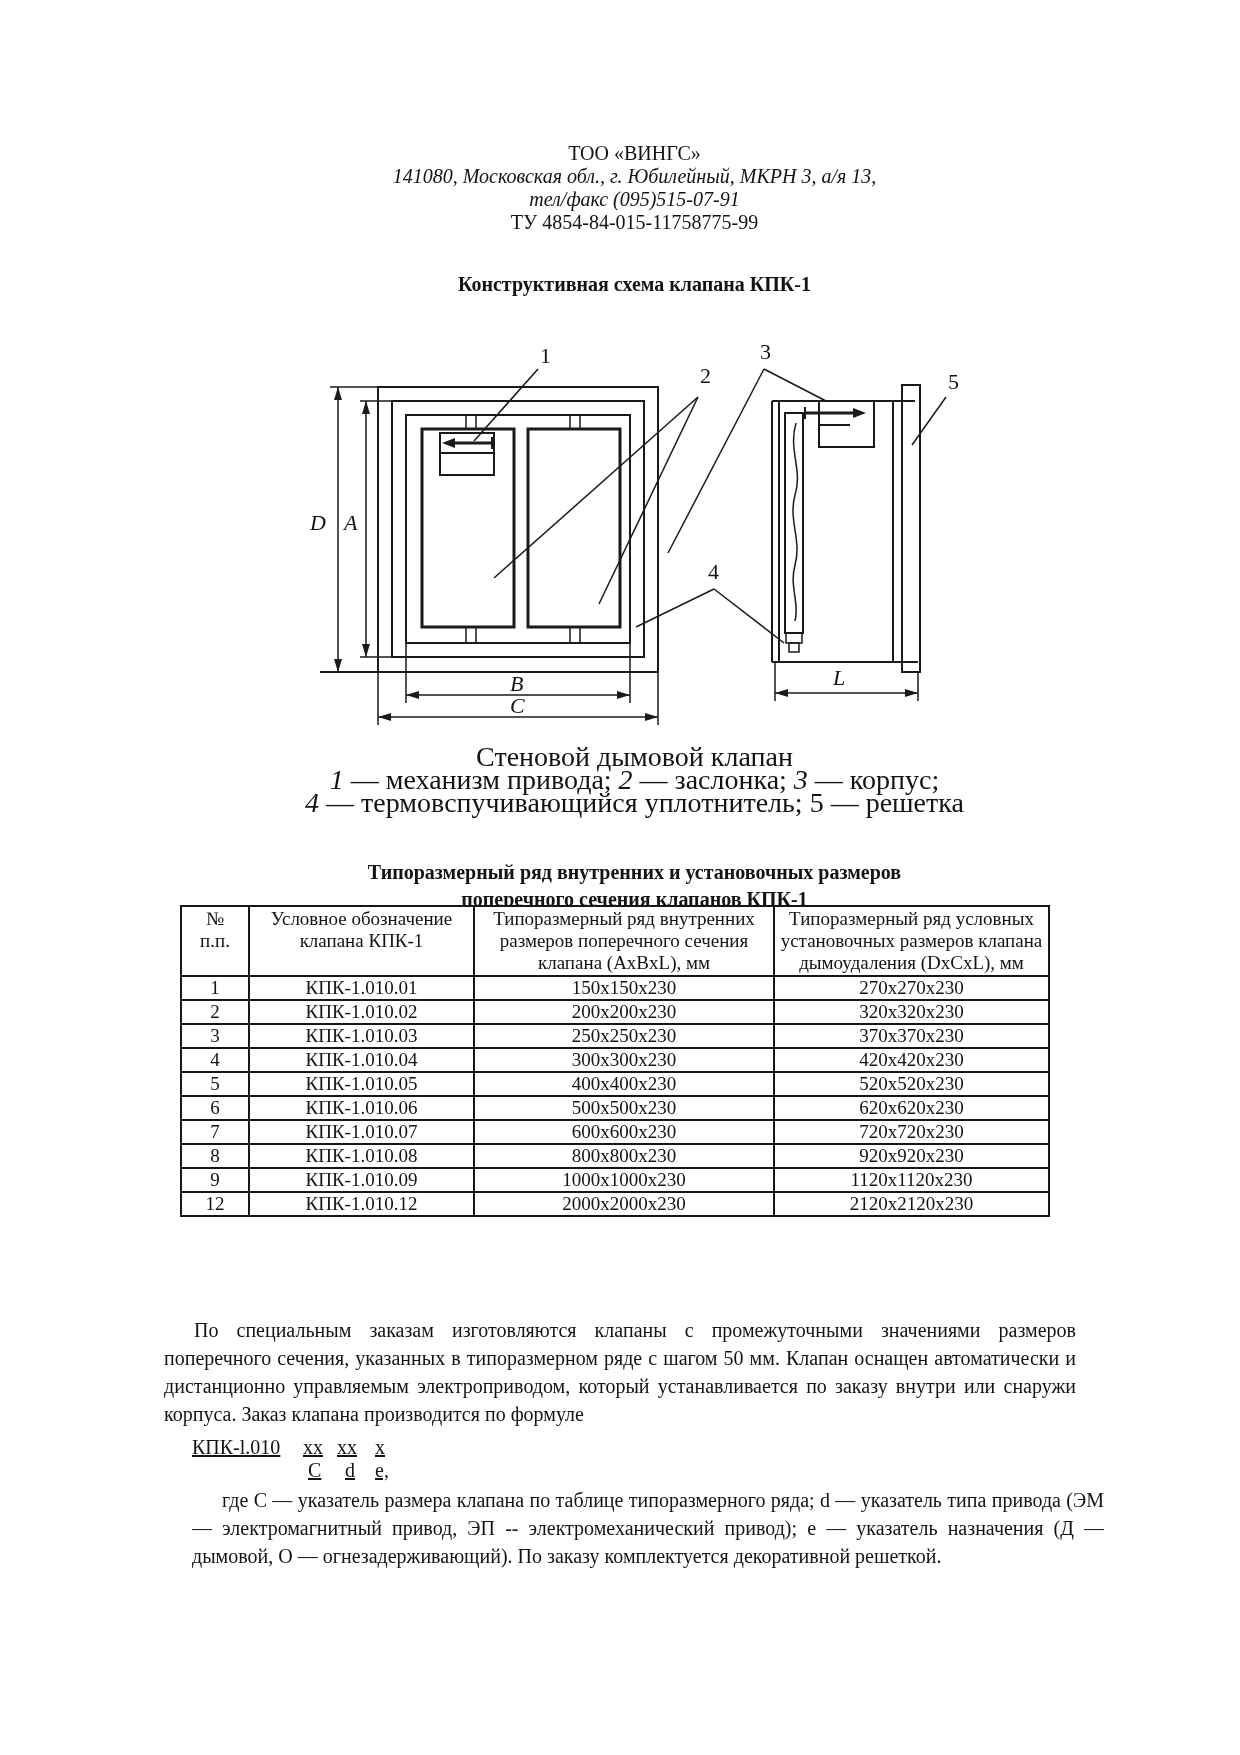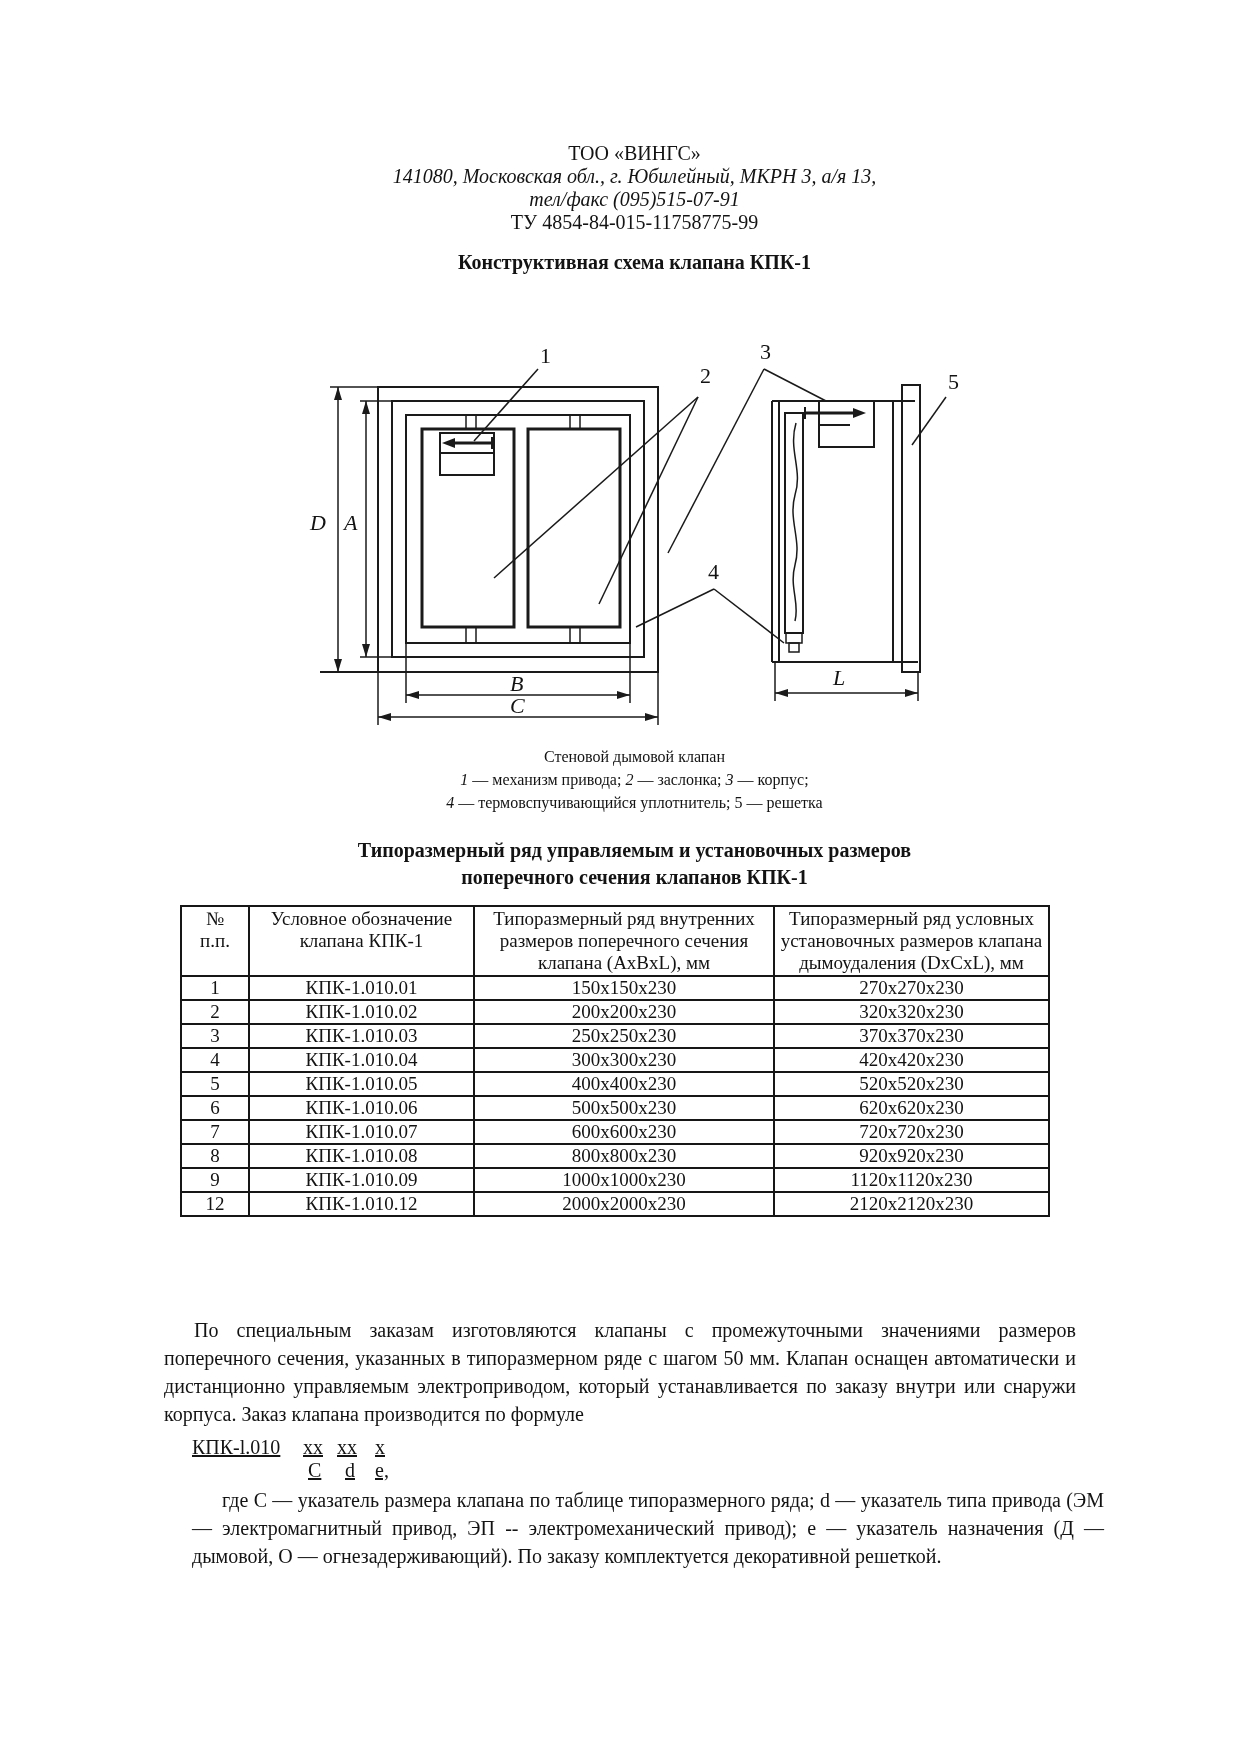--- a/index.html
+++ b/index.html
@@ -4,35 +4,35 @@
 <style>
   html,body{margin:0;padding:0;}
   body{
     width:1240px;height:1755px;position:relative;background:#ffffff;
     font-family:"Liberation Serif","DejaVu Serif",serif;color:#131313;
     overflow:hidden;
   }
   .abs{position:absolute;}
   .centered{left:29px;right:0;text-align:center;}
   .it{font-style:italic;}
-  .b{font-weight:bold;}
+  .b{font-weight:bold;margin-top:22px;}
 
   #header-block{top:142px;font-size:20px;line-height:23px;}
   #main-title{top:251px;font-size:20px;}
 
   #diagram-wrap{left:270px;top:335px;width:700px;height:400px;}
   #diagram-wrap svg{display:block;}
   .dline{stroke:#1a1a1a;stroke-width:2;fill:none;}
   .thin{stroke:#1a1a1a;stroke-width:1.5;fill:none;}
   .thick{stroke:#1a1a1a;stroke-width:3;fill:none;}
   .arr{fill:#1a1a1a;stroke:none;}
   .dimtxt{font-family:"Liberation Serif","DejaVu Serif",serif;font-style:italic;font-size:22px;fill:#131313;}
   .callout{font-family:"Liberation Serif","DejaVu Serif",serif;font-size:22px;fill:#131313;}
 
-  #caption-block{top:745px;font-size:16px;line-height:23px;}
+  #caption-block{top:745px;font-size:28px;line-height:23px;}
   #table-title{top:837px;font-size:20px;line-height:27px;}
 
   #size-table{border-collapse:collapse;left:180px;top:905px;table-layout:fixed;background:#fff;}
   #size-table th,#size-table td{border:2px solid #161616;font-weight:normal;}
   #size-table th{font-size:19px;line-height:22px;vertical-align:top;text-align:center;padding:1px 3px;}
   #size-table td{font-size:19px;height:22px;line-height:22px;text-align:center;padding:0 2px;}
 
   .para{left:164px;width:912px;font-size:20px;line-height:28px;text-align:justify;text-indent:30px;}
   #paragraph-1{top:1316px;}
   #paragraph-2{top:1486px;margin-left:28px;}
@@ -168,21 +168,21 @@
 </svg>
 </div>
 
 <div id="caption-block" class="abs centered">
   <div>Стеновой дымовой клапан</div>
   <div><span class="it">1</span><span> — механизм привода; </span><span class="it">2</span><span> — заслонка; </span><span class="it">3</span><span> — корпус;</span></div>
   <div><span class="it">4</span><span> — термовспучивающийся уплотнитель; </span><span>5</span><span> — решетка</span></div>
 </div>
 
 <div id="table-title" class="abs centered b">
-  <div>Типоразмерный ряд управляемым и установочных размеров</div>
+  <div>Типоразмерный ряд внутренних и установочных размеров</div>
   <div>поперечного сечения клапанов КПК-1</div>
 </div>
 
 <table id="size-table" class="abs">
   <colgroup>
     <col style="width:68px">
       <col style="width:225px">
       <col style="width:300px">
       <col style="width:275px">
   </colgroup>

